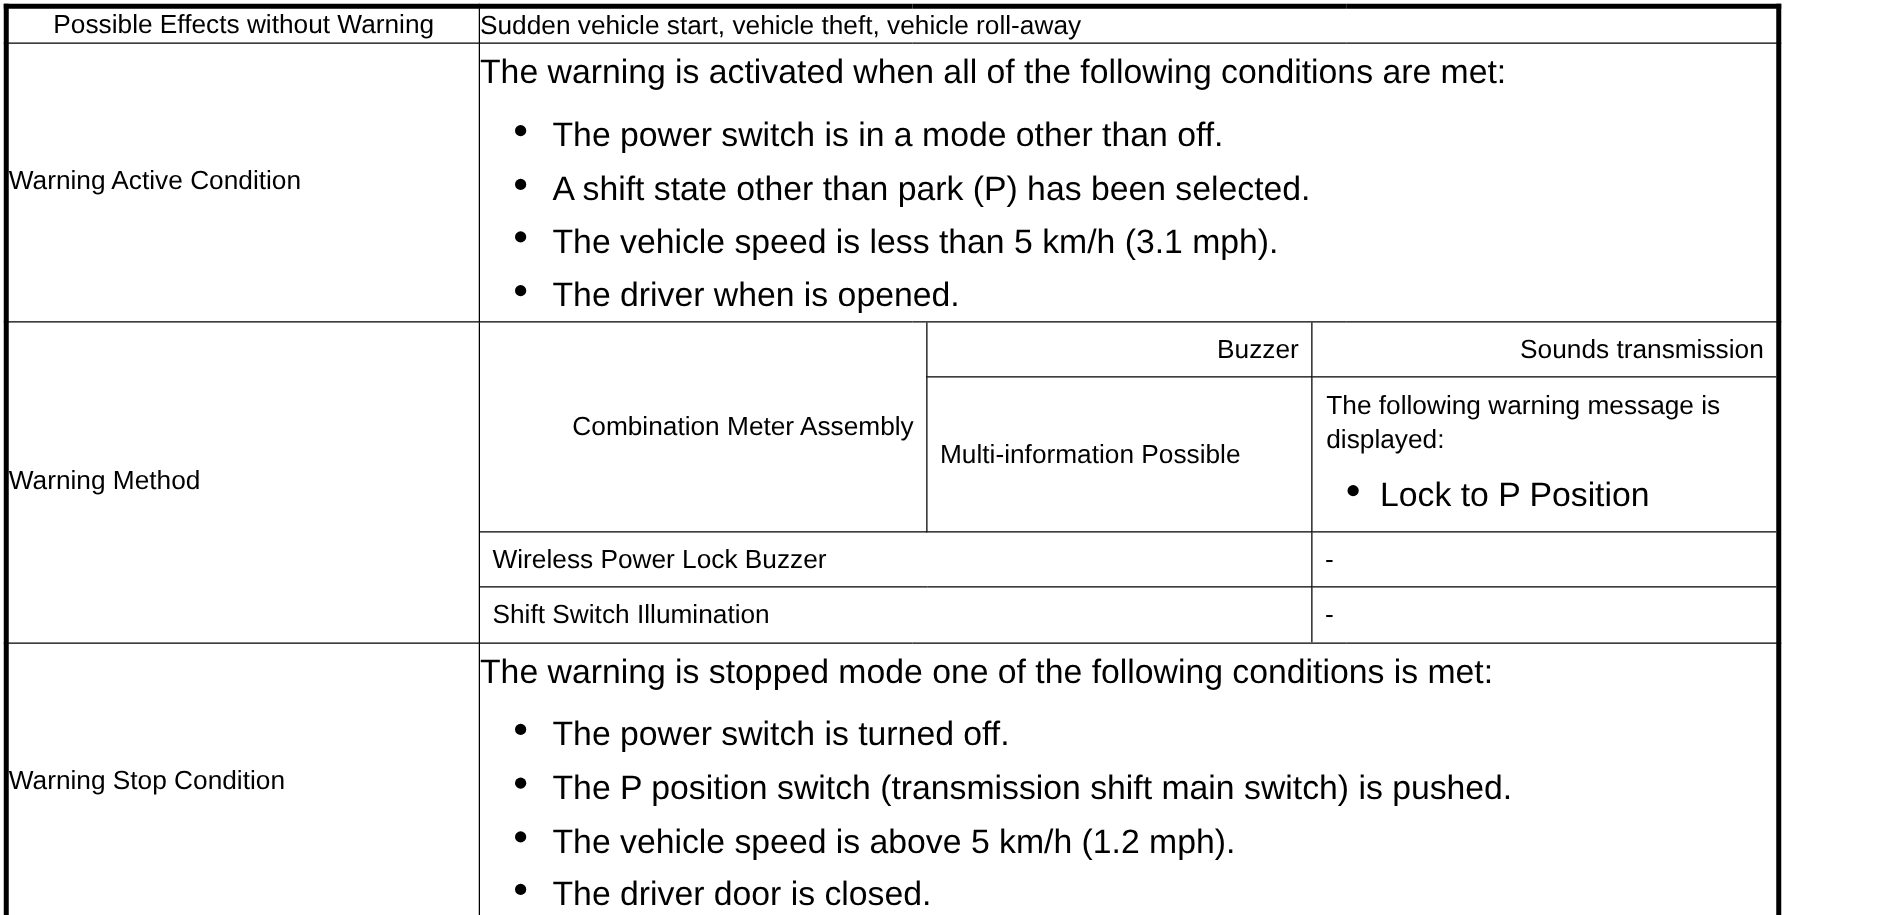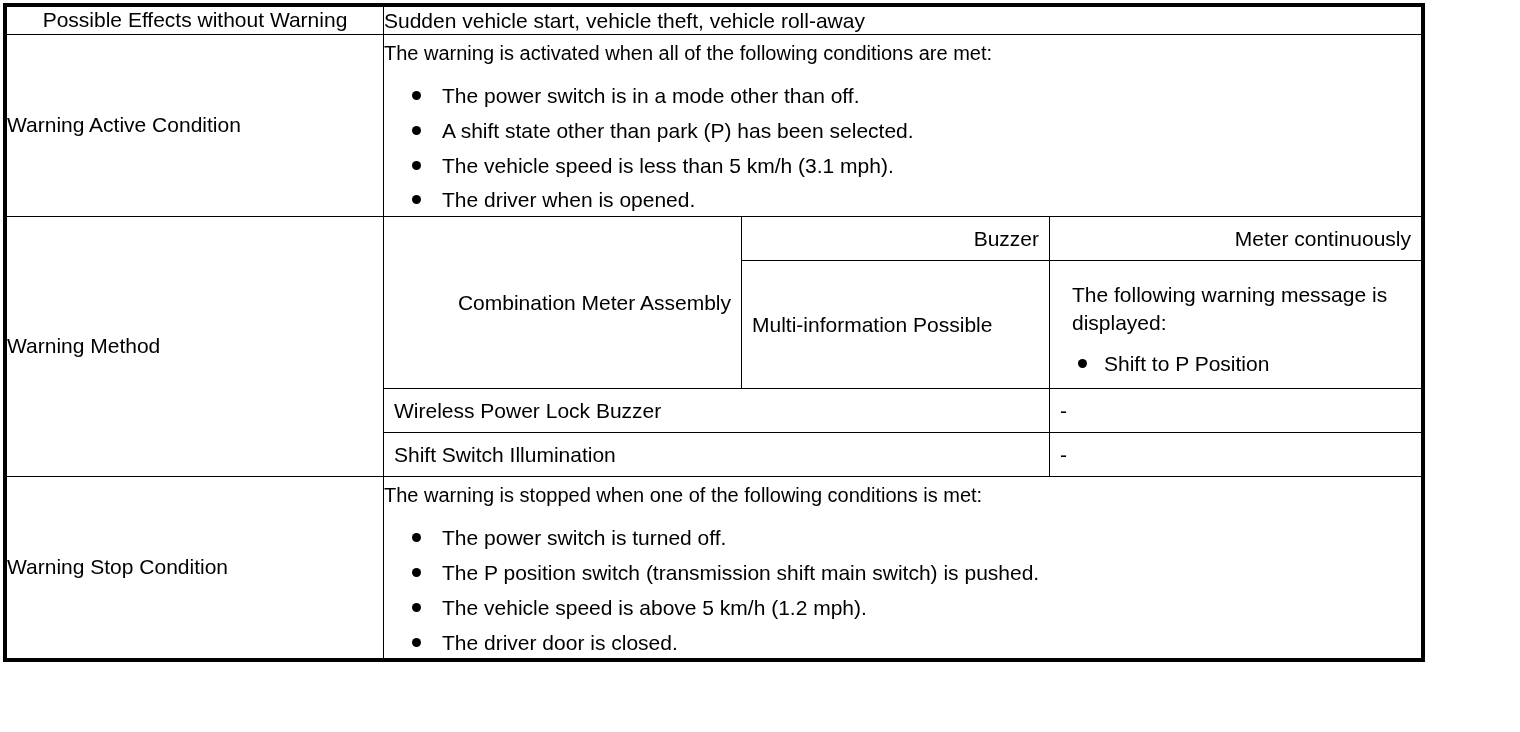--- a/index.html
+++ b/index.html
@@ -64,34 +64,34 @@
 
   .body-cell {
     padding: 10px 12px 12px 12px;
     font-size: 21px;
     line-height: 1.3;
     vertical-align: top;
   }
 
   .intro {
     margin: 6px 0 0 0;
-    font-size: 20px;
+    font-size: 27px;
     line-height: 1.25;
   }
 
   ul.bullets {
     list-style: none;
     margin: 16px 0 0 0;
     padding: 0;
   }
   ul.bullets > li {
     position: relative;
     padding-left: 58px;
     margin: 0 0 7px 0;
-    font-size: 21px;
+    font-size: 27px;
     line-height: 1.32;
   }
   ul.bullets > li:last-child {
     margin-bottom: 2px;
   }
   ul.bullets > li .bullet-dot {
     position: absolute;
     left: 28px;
     top: 9px;
     width: 9px;
@@ -150,21 +150,21 @@
   }
   .val-cell.mid {
     vertical-align: middle;
   }
   td.method-body {
     padding: 0;
     vertical-align: top;
   }
 
   .msg-line {
-    margin: 12px;
+    margin: 1px;
   }
   .dash {
     font-size: 21px;
   }
 </style>
 </head>
 <body>
 
 <div class="sheet">
 
@@ -203,31 +203,31 @@
 
       <tr class="section">
         <td class="label-cell">Warning Method</td>
         <td class="method-body" colspan="3">
 
           <table class="nested">
             <tbody>
               <tr>
                 <td class="cm-cell no-left no-top" rowspan="2">Combination Meter Assembly</td>
                 <td class="dev-cell no-top">Buzzer</td>
-                <td class="val-cell mid no-top no-right">Meter continuously</td>
+                <td class="val-cell mid no-top no-right">Sounds transmission</td>
               </tr>
 
               <tr>
                 <td class="dev-cell">Multi-information Possible</td>
                 <td class="val-cell no-right">
                   <div class="msg-line">The following warning message is displayed:</div>
                   <ul class="bullets tight">
                     <li>
                       <span class="bullet-dot"></span>
-                      <span>Shift to P Position</span>
+                      <span>Lock to P Position</span>
                     </li>
                   </ul>
                 </td>
               </tr>
 
               <tr>
                 <td class="no-left" colspan="2">Wireless Power Lock Buzzer</td>
                 <td class="dash no-right">-</td>
               </tr>
 
@@ -237,21 +237,21 @@
               </tr>
             </tbody>
           </table>
 
         </td>
       </tr>
 
       <tr class="section">
         <td class="label-cell">Warning Stop Condition</td>
         <td class="body-cell" colspan="3">
-          <div class="intro">The warning is stopped when one of the following conditions is met:</div>
+          <div class="intro">The warning is stopped mode one of the following conditions is met:</div>
           <ul class="bullets">
             <li>
               <span class="bullet-dot"></span>
               <span>The power switch is turned off.</span>
             </li>
             <li>
               <span class="bullet-dot"></span>
               <span>The P position switch (transmission shift main switch) is pushed.</span>
             </li>
             <li>

